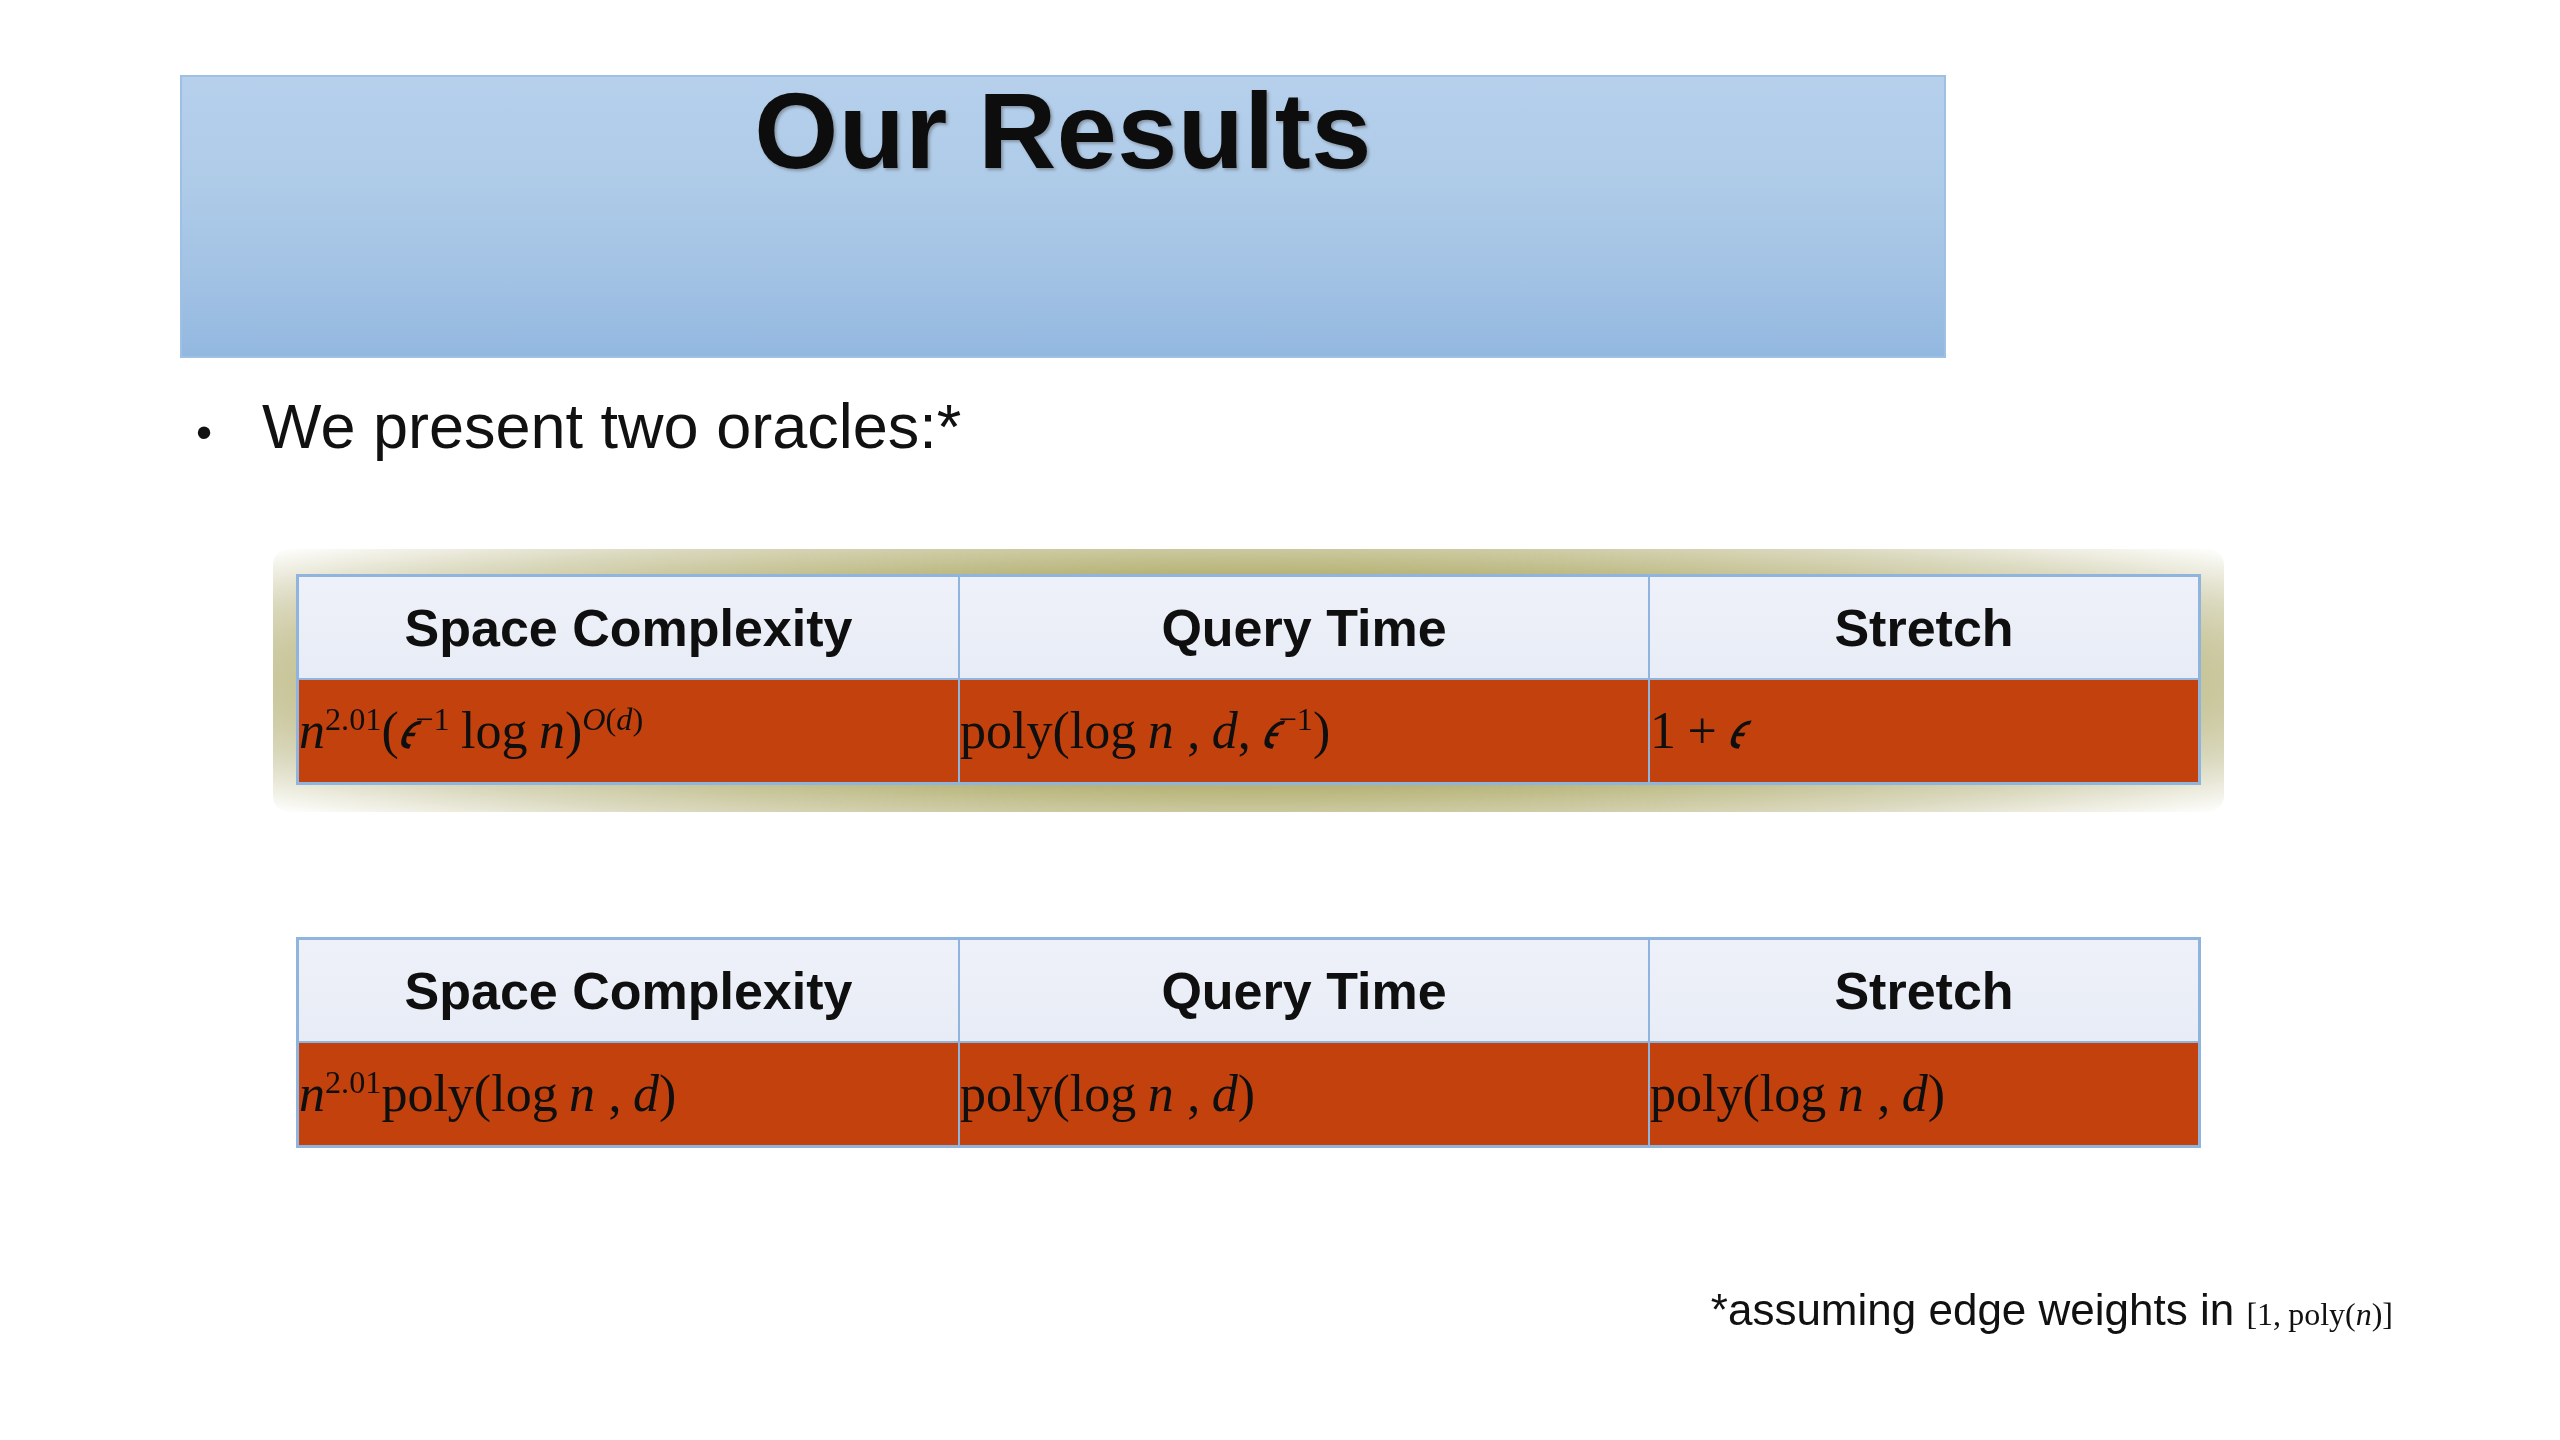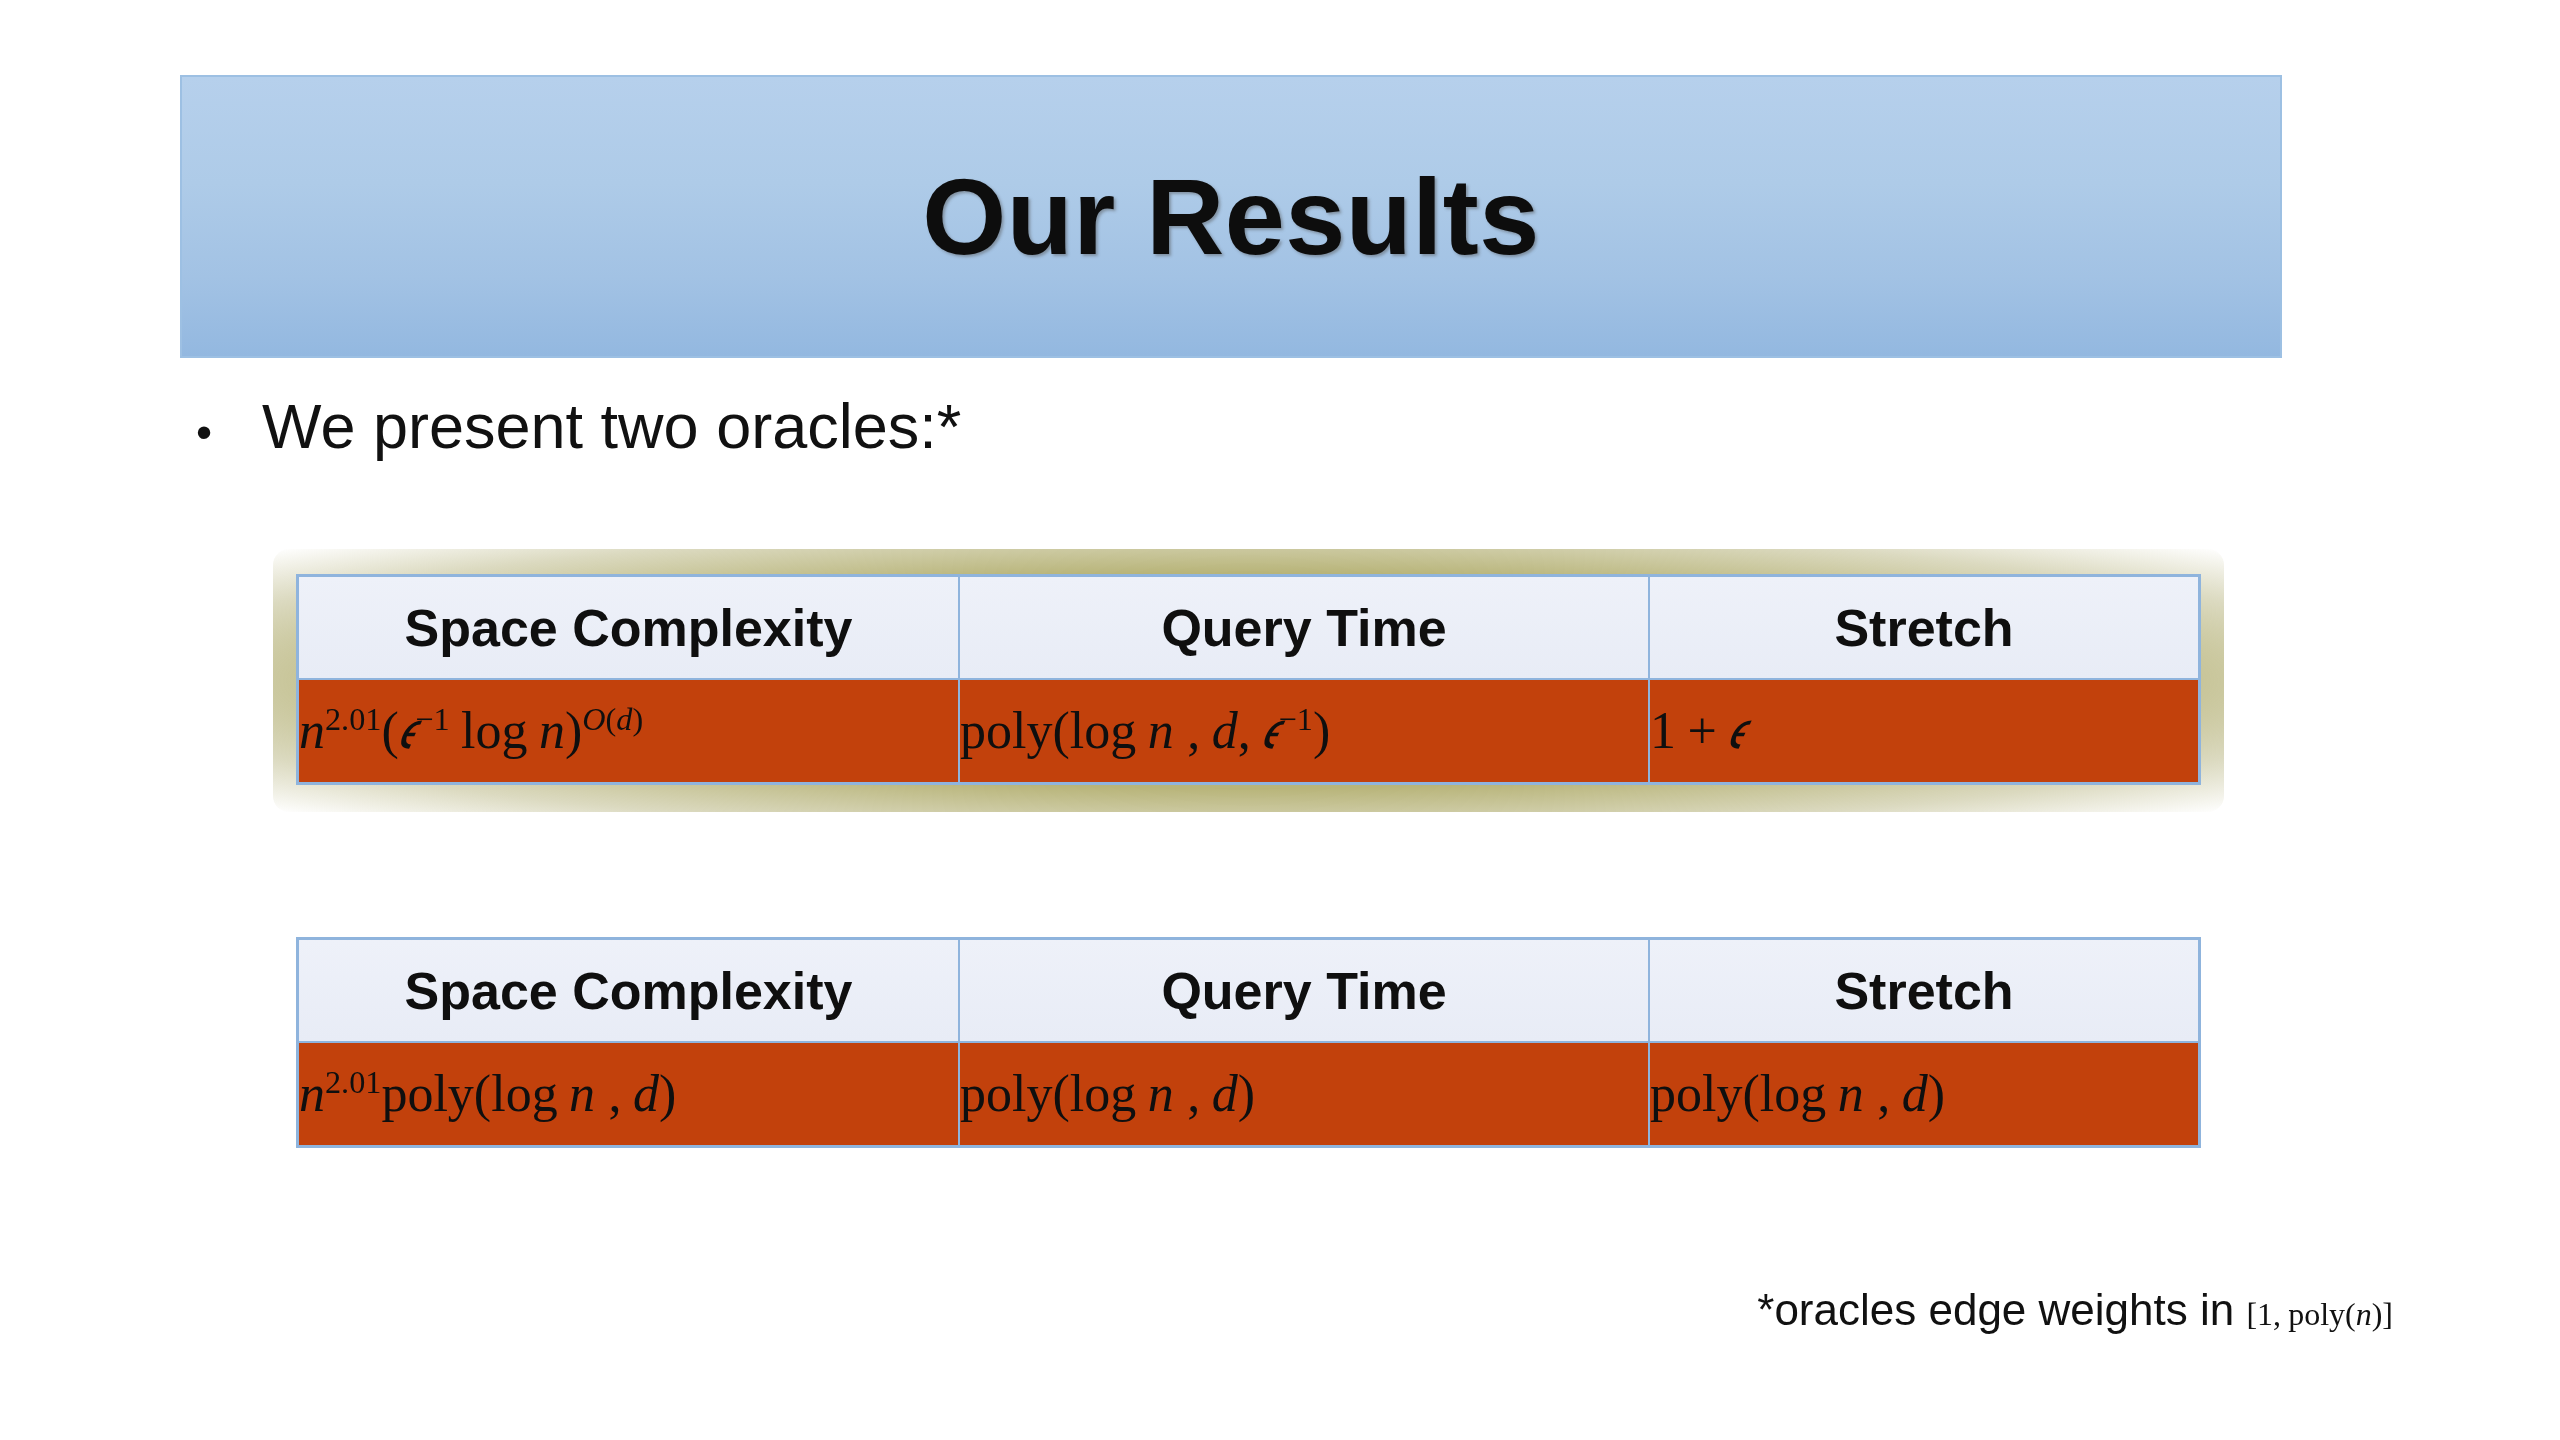--- a/index.html
+++ b/index.html
@@ -14,27 +14,27 @@
     font-family: "Liberation Sans", sans-serif;
     overflow: hidden;
     position: relative;
   }
 
   
   .title-banner {
     position: absolute;
     left: 180px;
     top: 75px;
-    width: 2102px;
+    width: 1766px;
     height: 283px;
     background: linear-gradient(180deg, #b6d0ec 0%, #aecbe8 38%, #a2c2e4 72%, #93b8e0 100%);
     border: 2px solid #9dc0e3;
     box-sizing: border-box;
     display: flex;
-    align-items: center;
+    align-items: flex-start;
     justify-content: center;
   }
   .title-text {
     font-family: "Liberation Sans", sans-serif;
     font-weight: bold;
     font-size: 108px;
     color: #0d0d0d;
     letter-spacing: 0.5px;
     line-height: 1;
     text-shadow: 2px 2px 3px rgba(80,80,80,0.45);
@@ -219,14 +219,14 @@
         </td>
         <td>
           <span class="math"><span class="mup">poly(</span><span class="mup">log</span><span class="sp"></span><span class="mi">n</span><span class="thin"> </span><span class="mup">,</span><span class="sp"></span><span class="mi">d</span><span class="mup">)</span></span>
         </td>
       </tr>
     </tbody>
   </table>
 </div>
 
 <div class="footnote">
-  <span>*oracles edge weights in </span><span class="math"><span class="mup">[1,</span><span class="sp"></span><span class="mup">poly(</span><span class="mi">n</span><span class="mup">)]</span></span>
+  <span>*assuming edge weights in </span><span class="math"><span class="mup">[1,</span><span class="sp"></span><span class="mup">poly(</span><span class="mi">n</span><span class="mup">)]</span></span>
 </div>
 
 </body></html>

